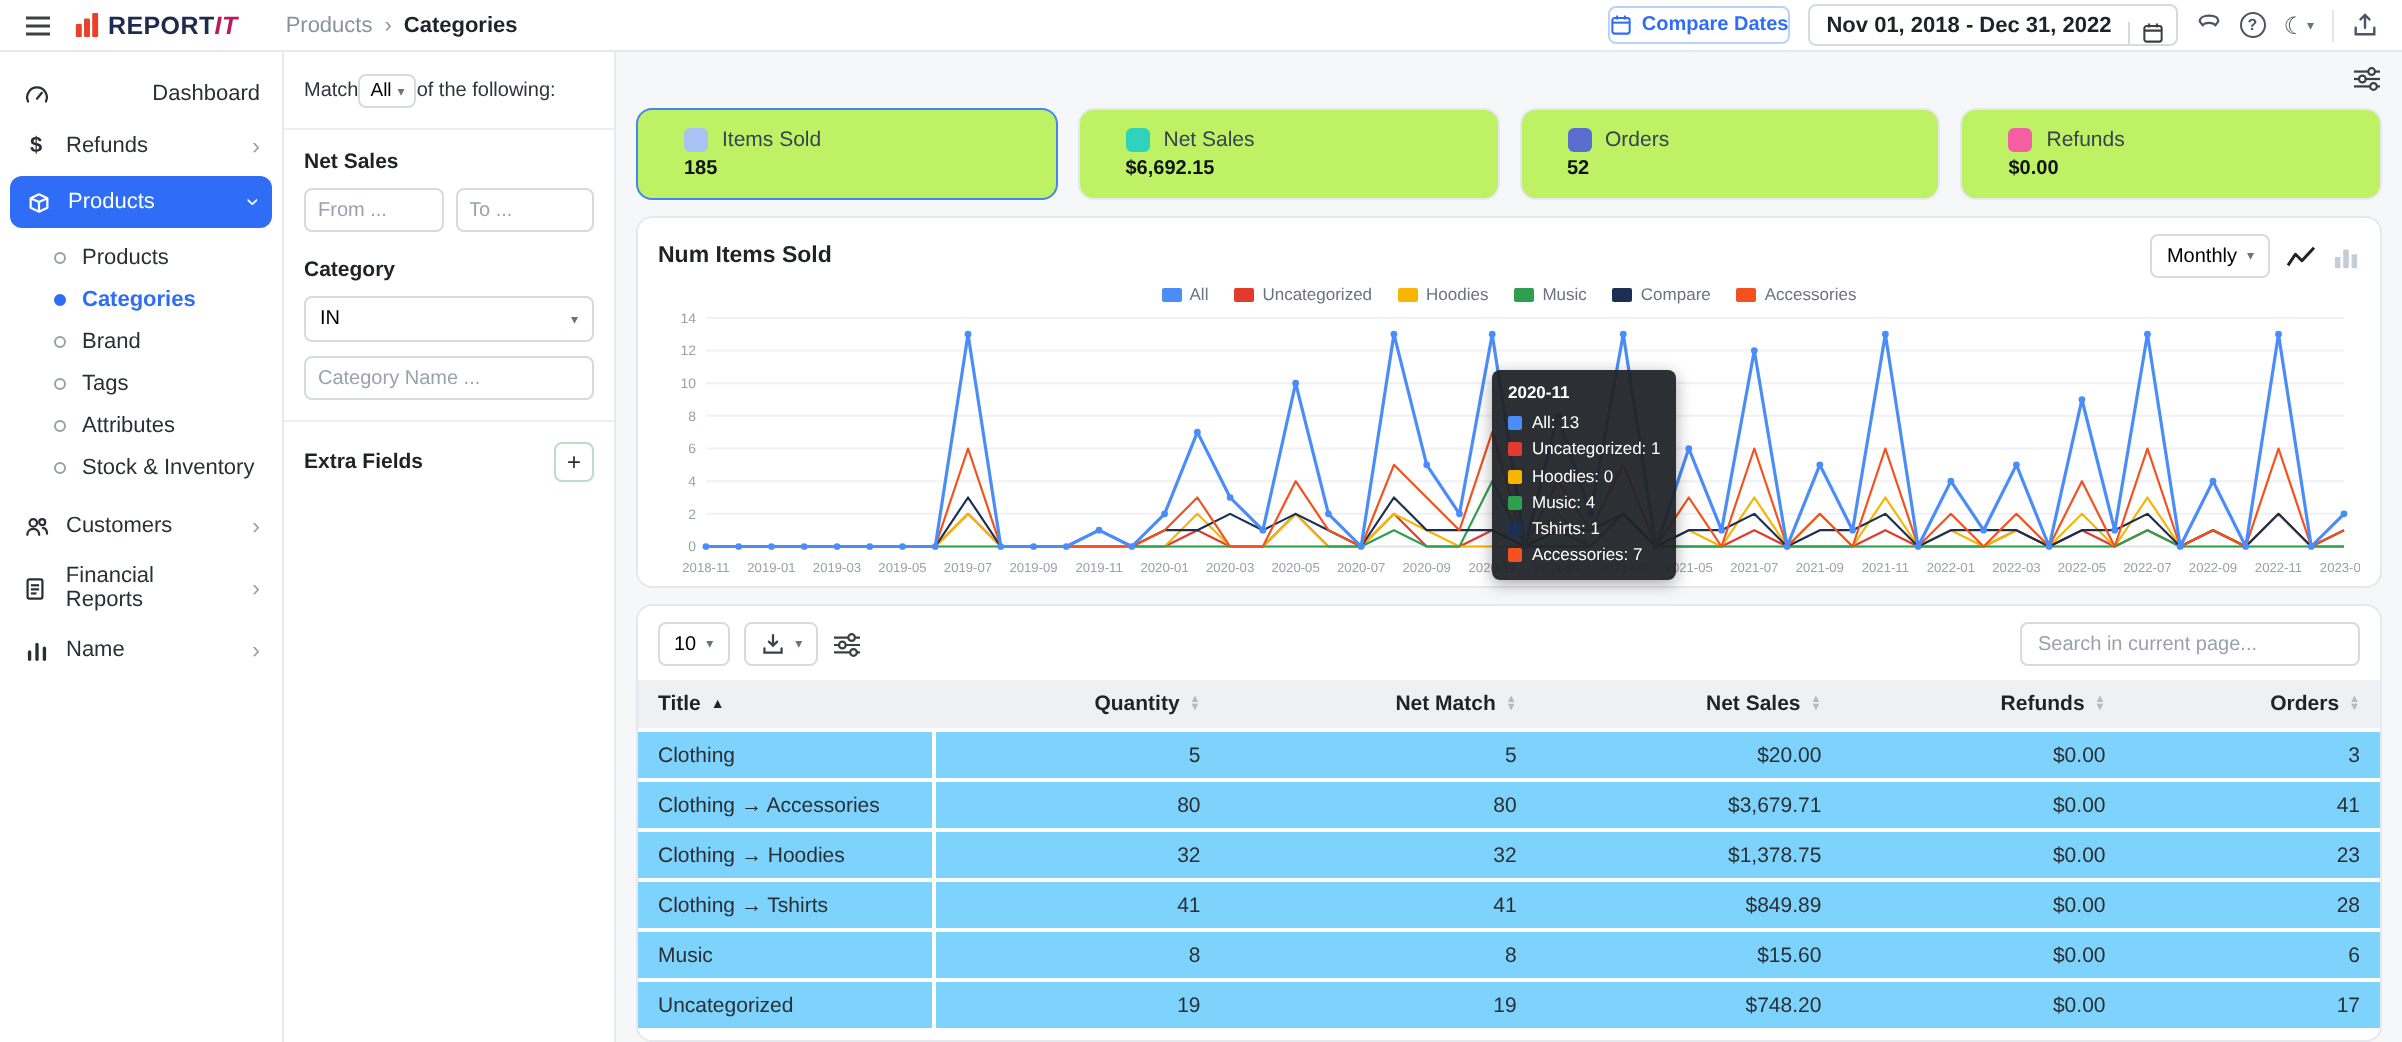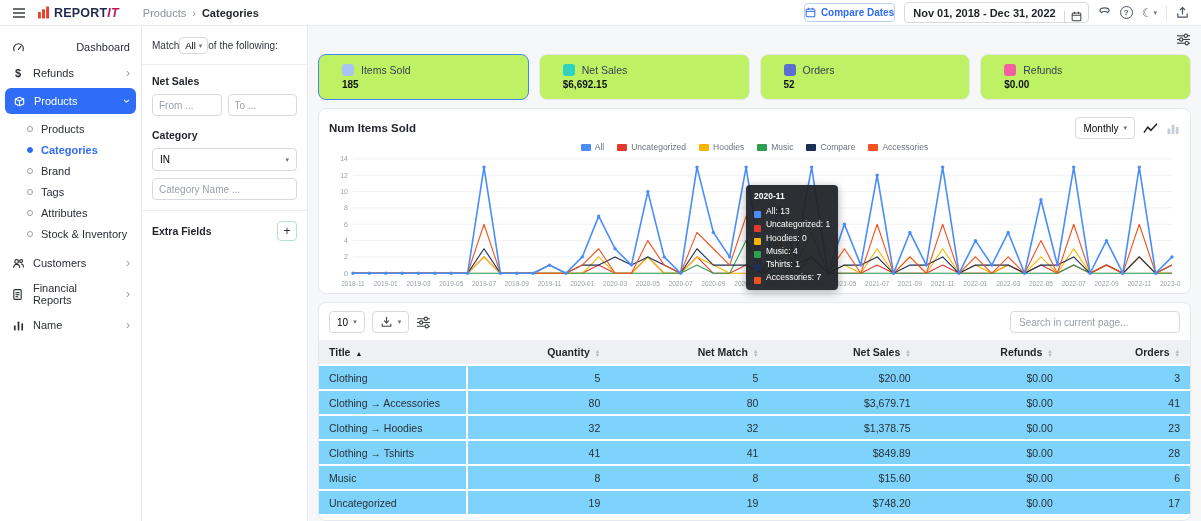--- a/index.html
+++ b/index.html
@@ -75,21 +75,21 @@
   .chart-title { font-weight: bold; font-size: 11.5px; }
   .chart-controls { margin-left: auto; display: flex; align-items: center; gap: 8px; }
   .tc-select { display: inline-flex; align-items: center; gap: 5px; border: 1px solid #d7dadf; border-radius: 4px; height: 22px; padding: 0 7px; font-size: 10px; background: #fff; }
   .legend { display: flex; justify-content: center; align-items: center; gap: 13px; margin: 3px 0 1px; font-size: 8.5px; color: #6b7280; }
   .legend-item { display: inline-flex; align-items: center; gap: 4px; cursor: pointer; }
   .lchip { width: 10px; height: 7px; border-radius: 1px; }
   .chart-wrap { position: relative; height: 138px; }
   .chart-wrap svg { display: block; width: 100%; height: 100%; }
   .chart-tooltip { position: absolute; left: 49%; top: 32px; background: rgba(33,36,40,.95); color: #fff; border-radius: 4px; padding: 5px 8px 6px; font-size: 8.5px; line-height: 1.55; min-width: 86px; box-shadow: 0 2px 8px rgba(0,0,0,.35); }
   .tt-title { font-weight: bold; margin-bottom: 2px; }
-  .tt-row { display: flex; align-items: flex-end; gap: 5px; }
+  .tt-row { display: flex; align-items: center; gap: 5px; }
   .tt-chip { width: 7px; height: 7px; border-radius: 1px; flex: none; }
 
   .table-card { background: #fff; border: 1px solid #e5e8ee; border-radius: 8px; flex: 1; min-height: 0; display: flex; flex-direction: column; overflow: hidden; }
   .table-controls { display: flex; align-items: center; gap: 7px; padding: 8px 10px 7px; }
   .search-input { margin-left: auto; width: 170px; height: 22px; border: 1px solid #d7dadf; border-radius: 4px; padding: 0 8px; font-size: 10px; }
   .search-input::placeholder { color: #9aa1ab; }
   table { width: 100%; border-collapse: collapse; font-size: 10.5px; }
   thead th { background: #eef0f4; font-weight: bold; text-align: right; padding: 6px 10px; border-bottom: 2px solid #fff; white-space: nowrap; cursor: pointer; }
   thead th:first-child { text-align: left; width: 17%; }
   tbody td { background: #7dd3fc; padding: 5.5px 10px; text-align: right; border-bottom: 2px solid #fff; color: #2a2f36; }

